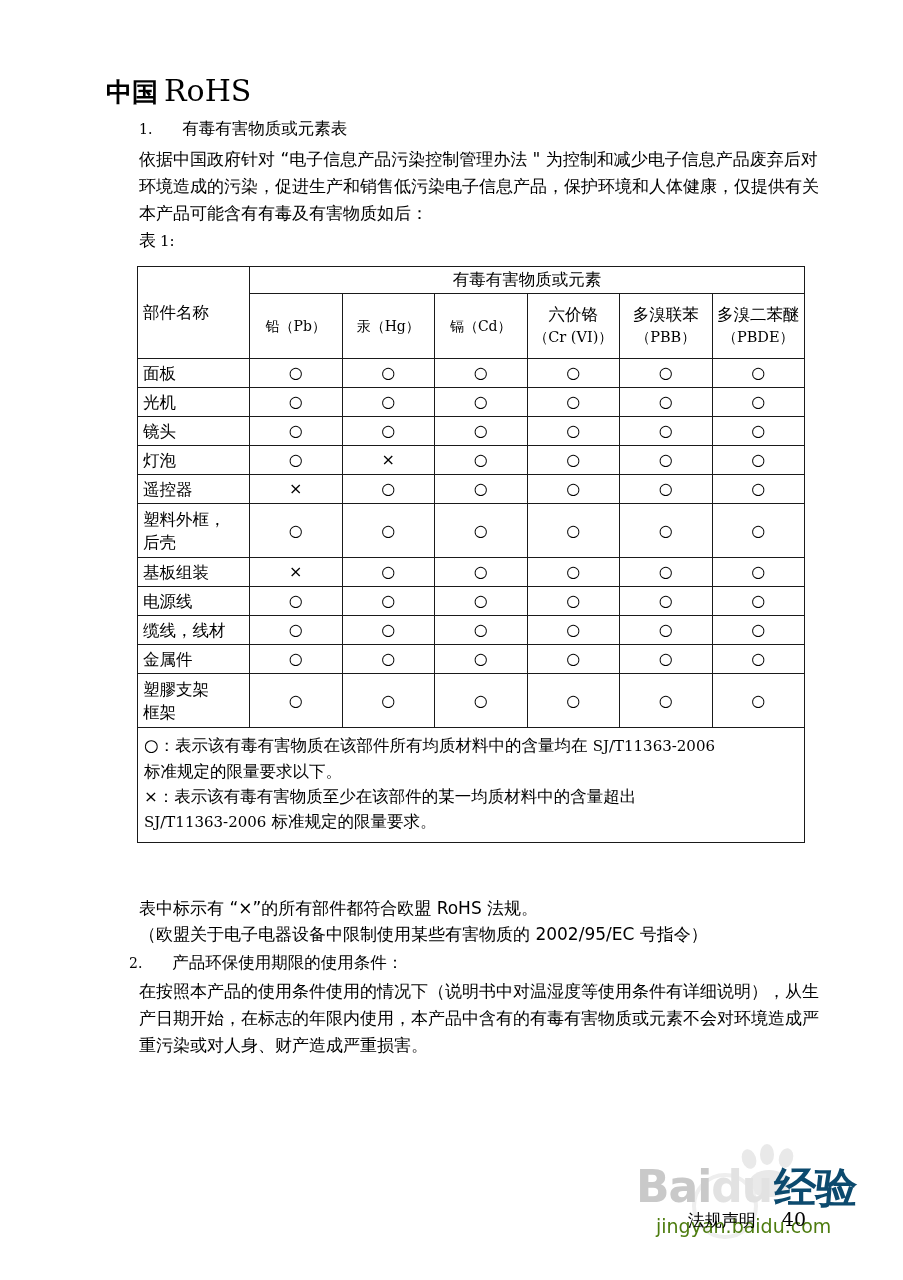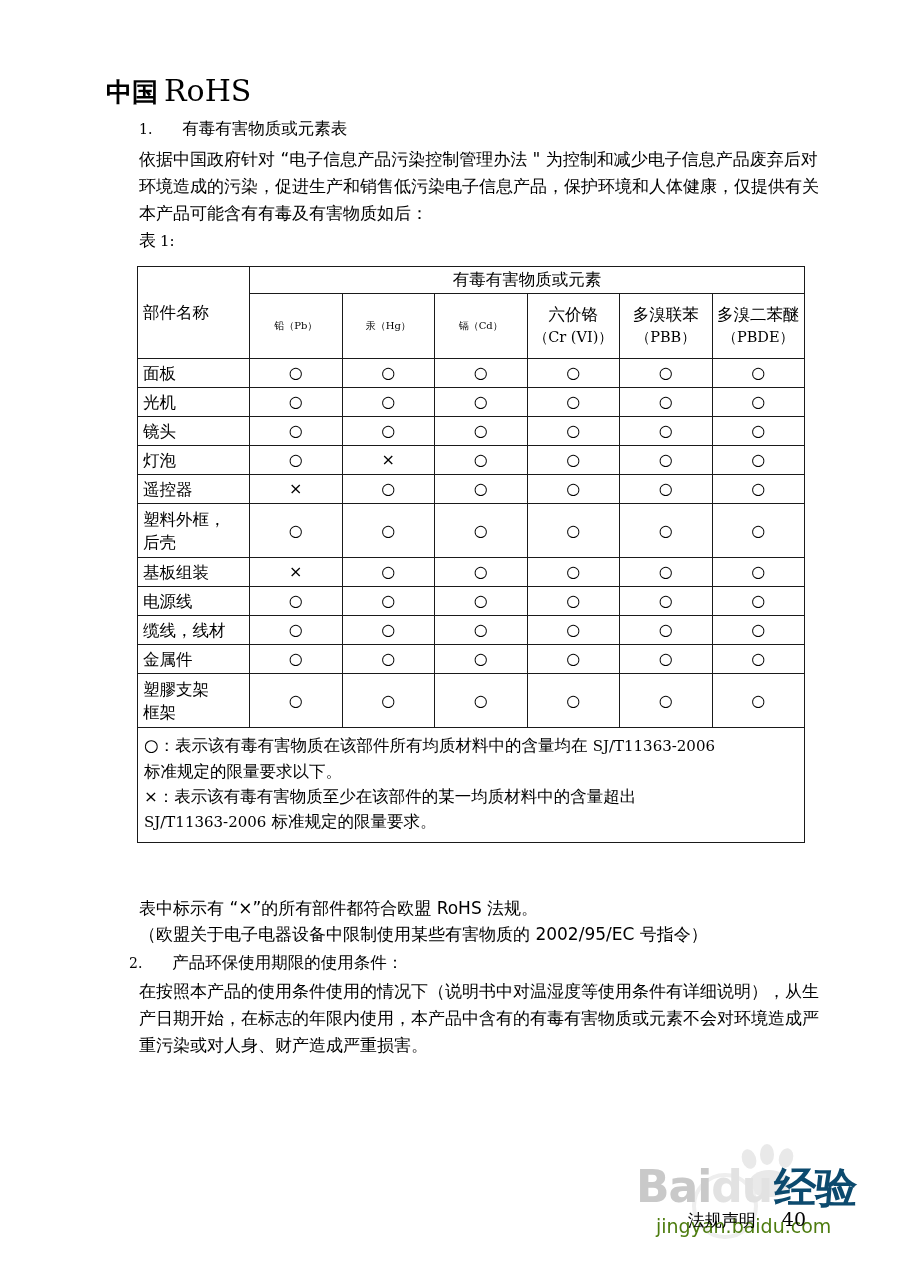--- a/index.html
+++ b/index.html
@@ -108,21 +108,21 @@
     font-size: 16.5px;
   }
   .hdr-cell {
     height: 64px;
     font-size: 16.5px;
     line-height: 22px;
     padding: 0 2px !important;
   }
   .hdr-cell .sub {
     font-family: "DejaVu Serif", "Liberation Serif", serif;
-    font-size: 10px;
+    font-size: 14px;
     white-space: nowrap;
   }
   .hdr-cell .el {
     font-family: "DejaVu Serif", "Liberation Serif", serif;
     font-size: 14.5px;
   }
   .rohs-table tbody tr { height: 29px; }
   .rohs-table tbody tr.tall { height: 54px; }
   .mark {
     font-size: 16px;

